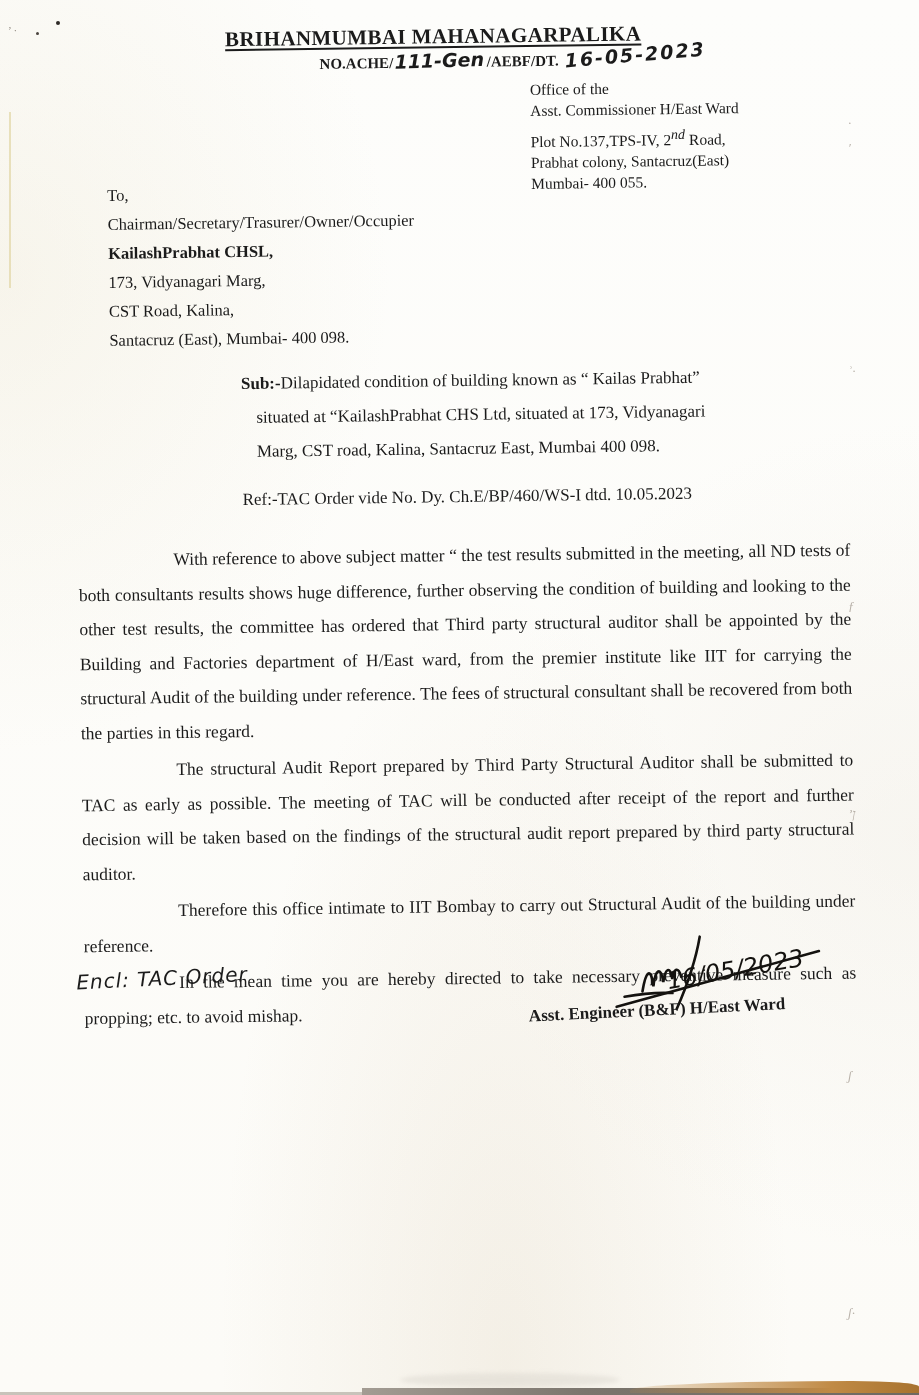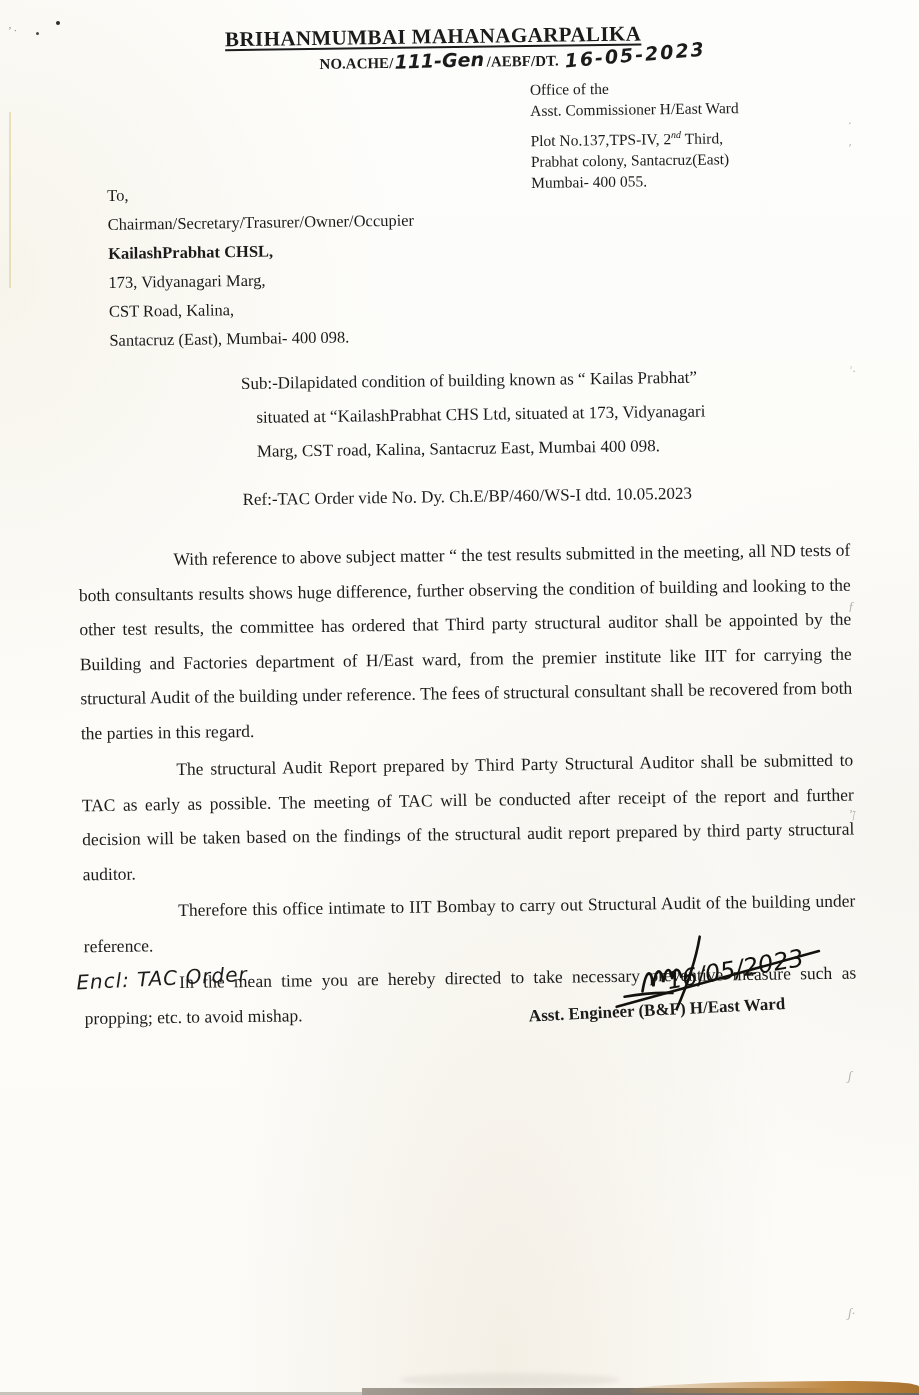--- a/index.html
+++ b/index.html
@@ -18,28 +18,28 @@
   
   .title{position:absolute;top:24px;left:140px;width:600px;text-align:center;
     font-weight:bold;font-size:21px;letter-spacing:.4px;
     text-decoration:underline;text-decoration-thickness:2px;text-underline-offset:3px;}
   .refline{position:absolute;top:49px;left:326px;font-weight:bold;font-size:15px;white-space:nowrap;}
   .refline .hand{font-size:19px;font-weight:600;display:inline-block;}
   .ref-num{transform:rotate(-1deg);margin:0 3px 0 1px;}
   .ref-date{transform:rotate(-4deg);letter-spacing:2px;margin-left:6px;position:relative;top:-3px;}
   .office{position:absolute;top:80px;left:536px;font-size:15.5px;line-height:21px;}
   .office .l3{margin-top:5px;}
-  sup{font-size:10px;font-style:italic;}
+  sup{font-size:14px;font-style:italic;}
   
   .recipient{position:absolute;top:176px;left:112px;font-size:16.5px;line-height:29px;}
   .recipient .bold{font-weight:bold;}
   
   .subject{position:absolute;top:364px;left:243px;width:580px;font-size:17px;line-height:34px;}
   .subject .cont{padding-left:15px;}
-  .sub-label{font-weight:normal;text-align:center;}
+  .sub-label{font-weight:bold;text-align:center;}
   .refblock{position:absolute;top:487px;left:243px;font-size:17px;}
   .ref-label{font-weight:normal;}
   
   .bodytext{position:absolute;top:538px;left:78px;width:772px;font-size:17.5px;
     line-height:34.5px;text-align:justify;}
   .bodytext p{margin:0;text-indent:95px;}
   .bodytext p + p{margin-top:3px;}
   
   .enclosure{position:absolute;top:962px;left:70px;font-size:20px;transform:rotate(-2deg);letter-spacing:1px;}
   .sig{position:absolute;top:936px;left:606px;width:215px;height:80px;}
@@ -69,21 +69,21 @@
 
     <div class="title">BRIHANMUMBAI MAHANAGARPALIKA</div>
 
     <div class="refline">
       <span>NO.ACHE/</span><span class="hand ref-num">111-Gen</span><span>/AEBF/DT.</span><span class="hand ref-date">16-05-2023</span>
     </div>
 
     <div class="office">
       <div>Office of the</div>
       <div>Asst. Commissioner H/East Ward</div>
-      <div class="l3"><span>Plot No.137,TPS-IV, 2</span><sup>nd</sup><span> Third,</span></div>
+      <div class="l3"><span>Plot No.137,TPS-IV, 2</span><sup>nd</sup><span> Road,</span></div>
       <div>Prabhat colony, Santacruz(East)</div>
       <div>Mumbai- 400 055.</div>
     </div>
 
     <div class="recipient">
       <div>To,</div>
       <div>Chairman/Secretary/Trasurer/Owner/Occupier</div>
       <div class="bold">KailashPrabhat CHSL,</div>
       <div>173, Vidyanagari Marg,</div>
       <div>CST Road, Kalina,</div>

